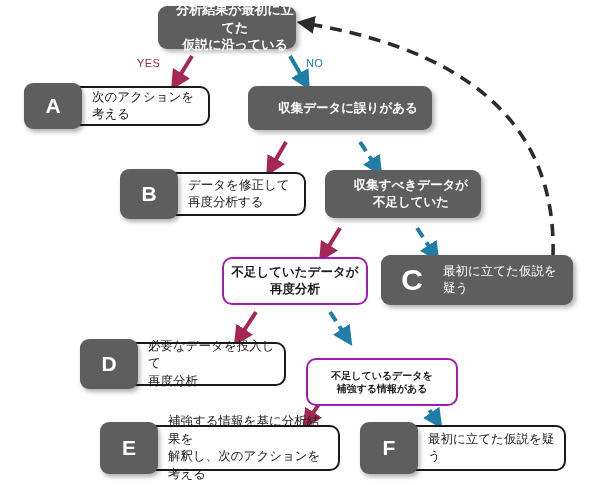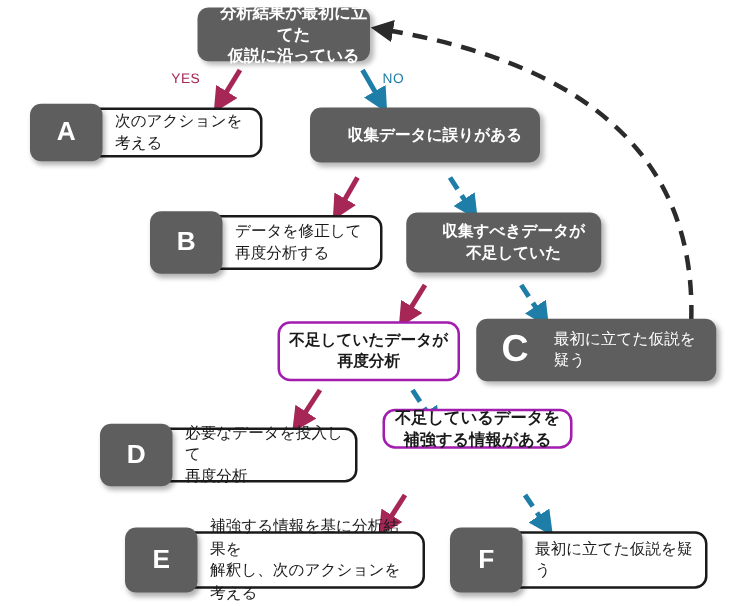--- a/index.html
+++ b/index.html
@@ -190,21 +190,21 @@
   <div class="answer" style="left:88px;top:342px;width:198px;height:44px;">
     <div class="ans-body">
       <div class="ans-text" style="font-size:12.5px;">
         <span>必要なデータを投入して</span><br>
         <span>再度分析</span>
       </div>
     </div>
     <div class="ans-badge">D</div>
   </div>
 
-  <div class="node white-box" style="left:306px;top:327px;width:152px;height:32px;font-size:13px;">
+  <div class="node white-box" style="left:306px;top:358px;width:152px;height:48px;font-size:10px;">
     <div>
       <span>不足しているデータを</span><br>
       <span>補強する情報がある</span>
     </div>
   </div>
 
   <div class="answer" style="left:108px;top:425px;width:232px;height:46px;">
     <div class="ans-body">
       <div class="ans-text" style="font-size:12.5px;">
         <span>補強する情報を基に分析結果を</span><br>

